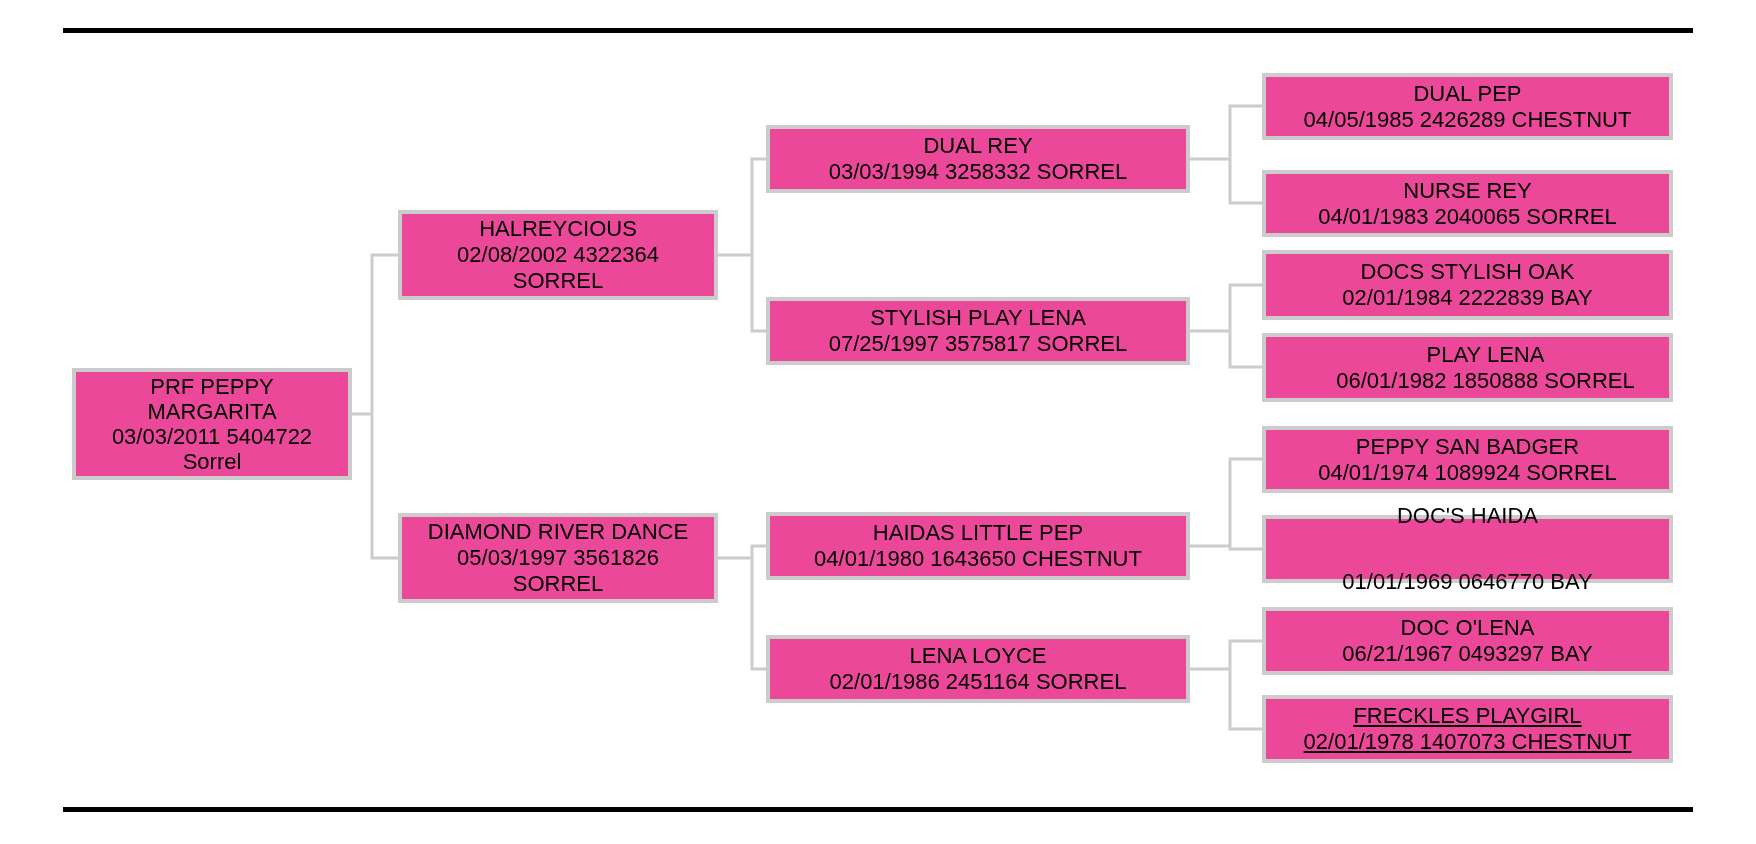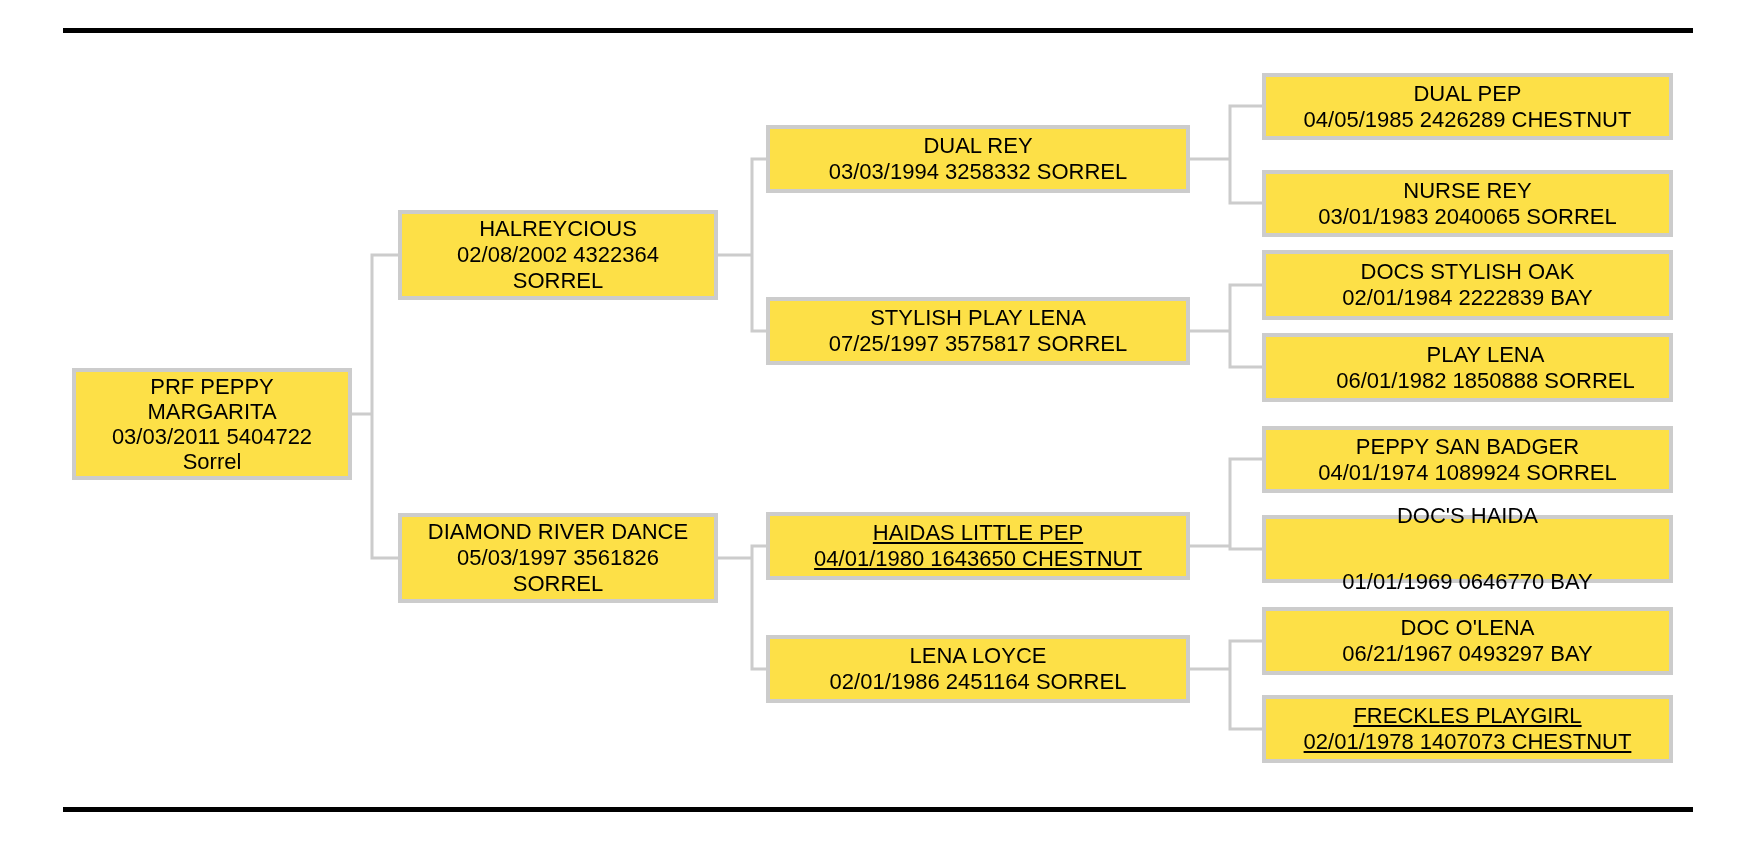--- a/index.html
+++ b/index.html
@@ -26,42 +26,42 @@
     left: 0; top: 0;
   }
   #connectors path {
     fill: none;
     stroke: #cccccc;
     stroke-width: 3px;
   }
   .node {
     position: absolute;
     box-sizing: border-box;
-    background: #fde047;
+    background: #ec4899;
     border: 4px solid #cccccc;
     display: flex;
     flex-direction: column;
     justify-content: center;
     align-items: center;
     text-align: center;
     font-size: 22px;
     line-height: 26px;
     white-space: nowrap;
   }
   
   .gen1 { left: 72px;   width: 280px; }
   .gen2 { left: 398px;  width: 320px; }
   .gen3 { left: 766px;  width: 424px; height: 68px; }
   .gen4 { left: 1262px; width: 411px; }
   #node-subject { top: 368px; height: 112px; line-height: 25px; }
   #node-sire    { top: 210px; height: 90px; }
   #node-dam     { top: 513px; height: 90px; }
   #node-sire-sire { top: 125px; }
   #node-sire-dam  { top: 297px; }
-  #node-dam-sire  { top: 512px; text-decoration: underline; }
+  #node-dam-sire  { top: 512px; }
   #node-dam-dam   { top: 635px; }
   #node-sire-sire-sire { top: 73px;  height: 67px; }
   #node-sire-sire-dam  { top: 170px; height: 67px; }
   #node-sire-dam-sire  { top: 250px; height: 70px; }
   #node-sire-dam-dam   { top: 333px; height: 69px; padding-left: 36px; }
   #node-dam-sire-sire  { top: 426px; height: 67px; }
   #node-dam-sire-dam   { top: 515px; height: 68px; gap: 40px; }
   #node-dam-dam-sire   { top: 607px; height: 68px; }
   #node-dam-dam-dam    { top: 695px; height: 68px; text-decoration: underline; }
 </style>
@@ -117,21 +117,21 @@
     <div>LENA LOYCE</div>
     <div>02/01/1986 2451164 SORREL</div>
   </div>
 
   <div id="node-sire-sire-sire" class="node gen4">
     <div>DUAL PEP</div>
     <div>04/05/1985 2426289 CHESTNUT</div>
   </div>
   <div id="node-sire-sire-dam" class="node gen4">
     <div>NURSE REY</div>
-    <div>03/01/1983 2040065 SORREL</div>
+    <div>04/01/1983 2040065 SORREL</div>
   </div>
   <div id="node-sire-dam-sire" class="node gen4">
     <div>DOCS STYLISH OAK</div>
     <div>02/01/1984 2222839 BAY</div>
   </div>
   <div id="node-sire-dam-dam" class="node gen4">
     <div>PLAY LENA</div>
     <div>06/01/1982 1850888 SORREL</div>
   </div>
   <div id="node-dam-sire-sire" class="node gen4">

